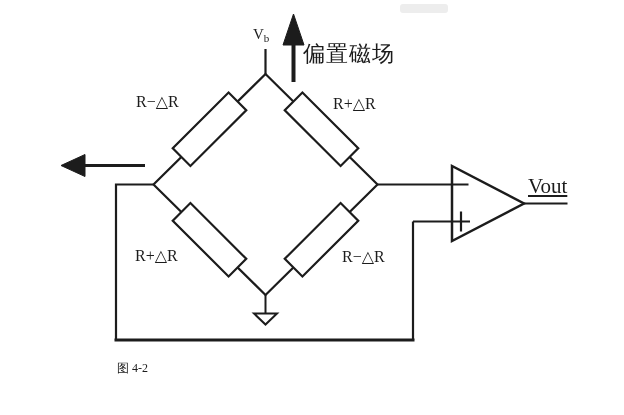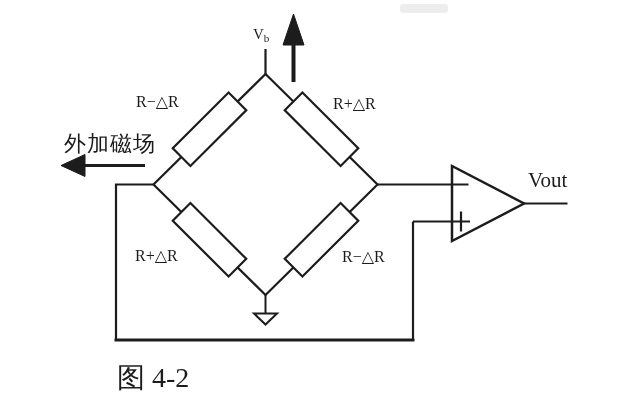--- a/index.html
+++ b/index.html
@@ -12,21 +12,21 @@
   }
   .circuit { position:absolute; left:0; top:0; color:var(--ink); }
   .circuit path, .circuit rect, .circuit polygon { stroke:currentColor; }
   .lbl { position:absolute; line-height:1.05; white-space:nowrap; color:var(--ink); }
   .lbl-cjk { font-size:22px; letter-spacing:1px; }
   .lbl-res { font-size:16px; }
   .lbl-vb { font-size:15px; }
   .lbl-vb .sub { font-size:11px; vertical-align:-3px; }
   .lbl-vout { font-size:21px; }
   .caption { position:absolute; left:117px; top:361px; display:flex; gap:10px;
-             font-size:28px; line-height:1.2; }
+             font-size:12px; line-height:1.2; }
   .smudge { position:absolute; left:400px; top:4px; width:48px; height:9px;
             background:#ededed; border-radius:3px; }
 </style>
 </head>
 <body>
 
 <div class="stage">
 
   <svg class="circuit" width="624" height="415" viewBox="0 0 624 415">
 
@@ -75,30 +75,30 @@
     <g>
       <path fill="none" stroke-width="3.2" d="M145 165.5 H82"></path>
       <polygon fill="currentColor" stroke-width="1" points="61,165.5 85,154.5 85,176.5"></polygon>
     </g>
   </svg>
 
   <div class="smudge"></div>
 
   <div class="lbl lbl-vb" style="left:253px; top:27px;"><span>V</span><span class="sub">b</span></div>
 
+  <div class="lbl lbl-cjk" style="left:303px; top:42px;">偏置磁场</div>
 
-  <div class="lbl lbl-cjk" style="left:64px; top:132px;">外加磁场</div>
 
   <div class="lbl lbl-res" style="left:136px; top:94px;">R−△R</div>
 
   <div class="lbl lbl-res" style="left:333px; top:96px;">R+△R</div>
 
   <div class="lbl lbl-res" style="left:135px; top:248px;">R+△R</div>
 
   <div class="lbl lbl-res" style="left:342px; top:249px;">R−△R</div>
 
-  <div class="lbl lbl-vout" style="left:528px; top:169px;">Vout</div>
+  <div class="lbl lbl-vout" style="left:528px; top:175px;text-decoration:underline;">Vout</div>
 
   <div class="caption">
     <span>图 4-2</span>
   </div>
 
 </div>
 
 </body></html>

